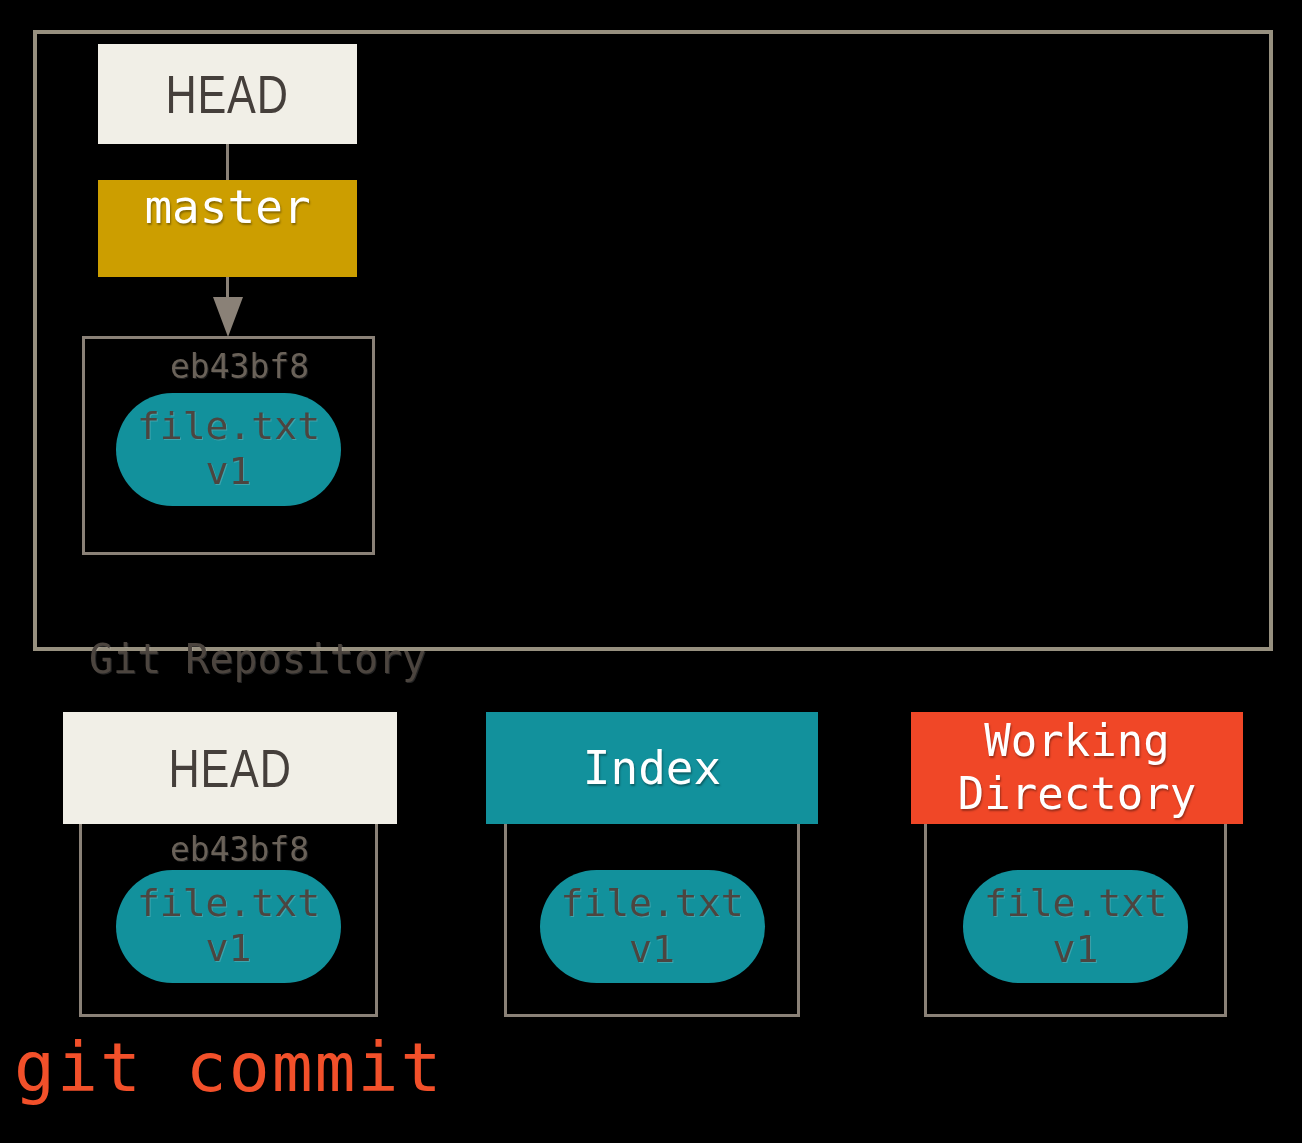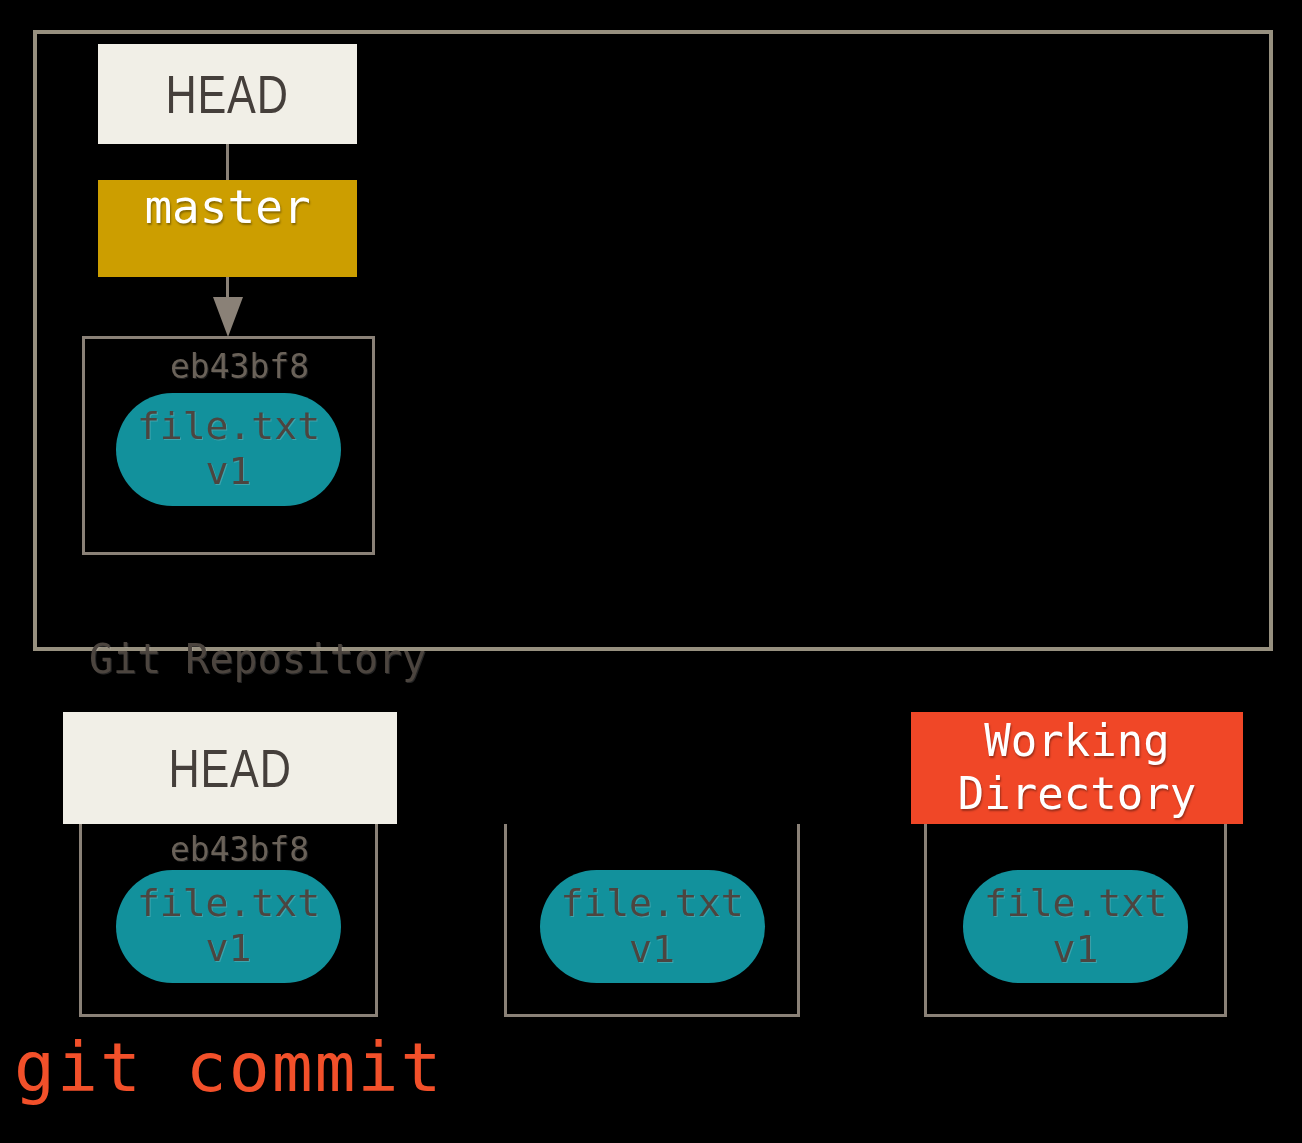--- a/index.html
+++ b/index.html
@@ -150,20 +150,23 @@
     <span class="head-label">HEAD</span>
   </div>
   <div class="abs col-box col-box-head">
     <span class="hash-label">eb43bf8</span>
     <div class="pill pill-under-hash">
       <span class="pill-text">file.txt</span>
       <span class="pill-text">v1</span>
     </div>
   </div>
 
+  <div class="abs col-header col-header-index">
+    <span class="mono-white">Index</span>
+  </div>
   <div class="abs col-box col-box-index">
     <div class="pill pill-plain">
       <span class="pill-text">file.txt</span>
       <span class="pill-text">v1</span>
     </div>
   </div>
 
   <div class="abs col-header col-header-workdir">
     <span class="mono-white wd-label">Working Directory</span>
   </div>

